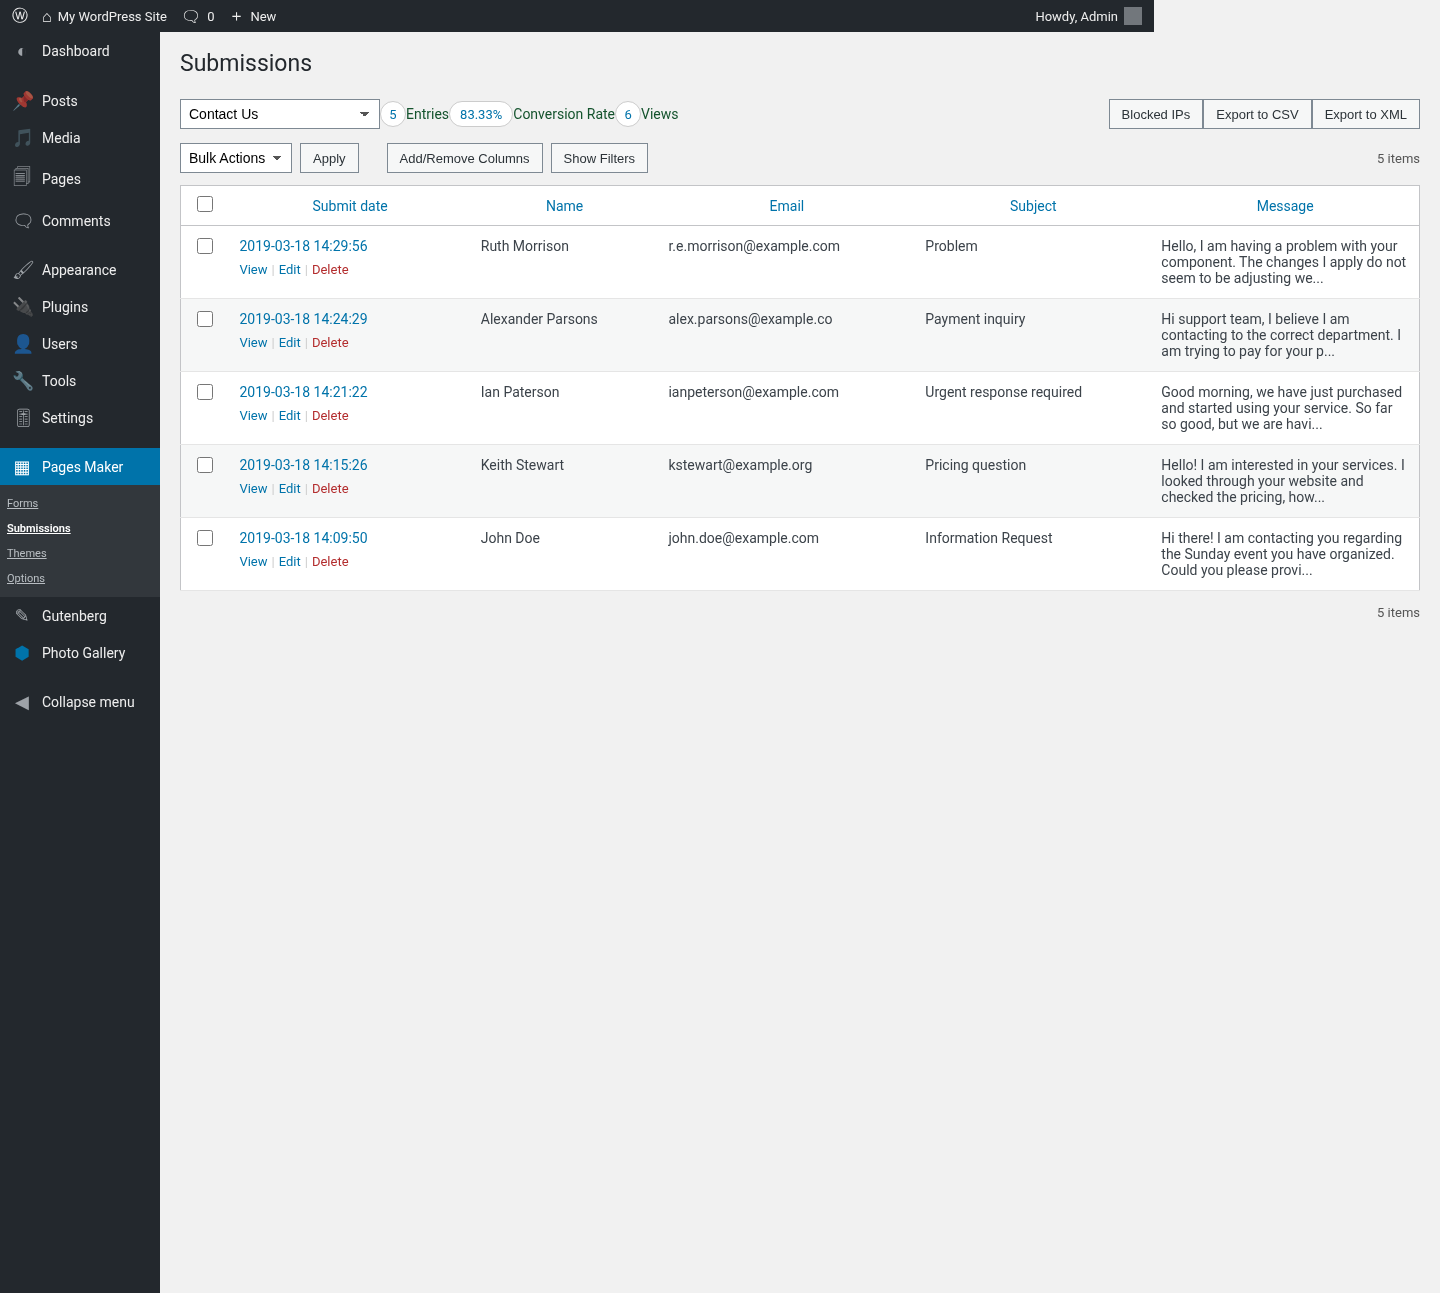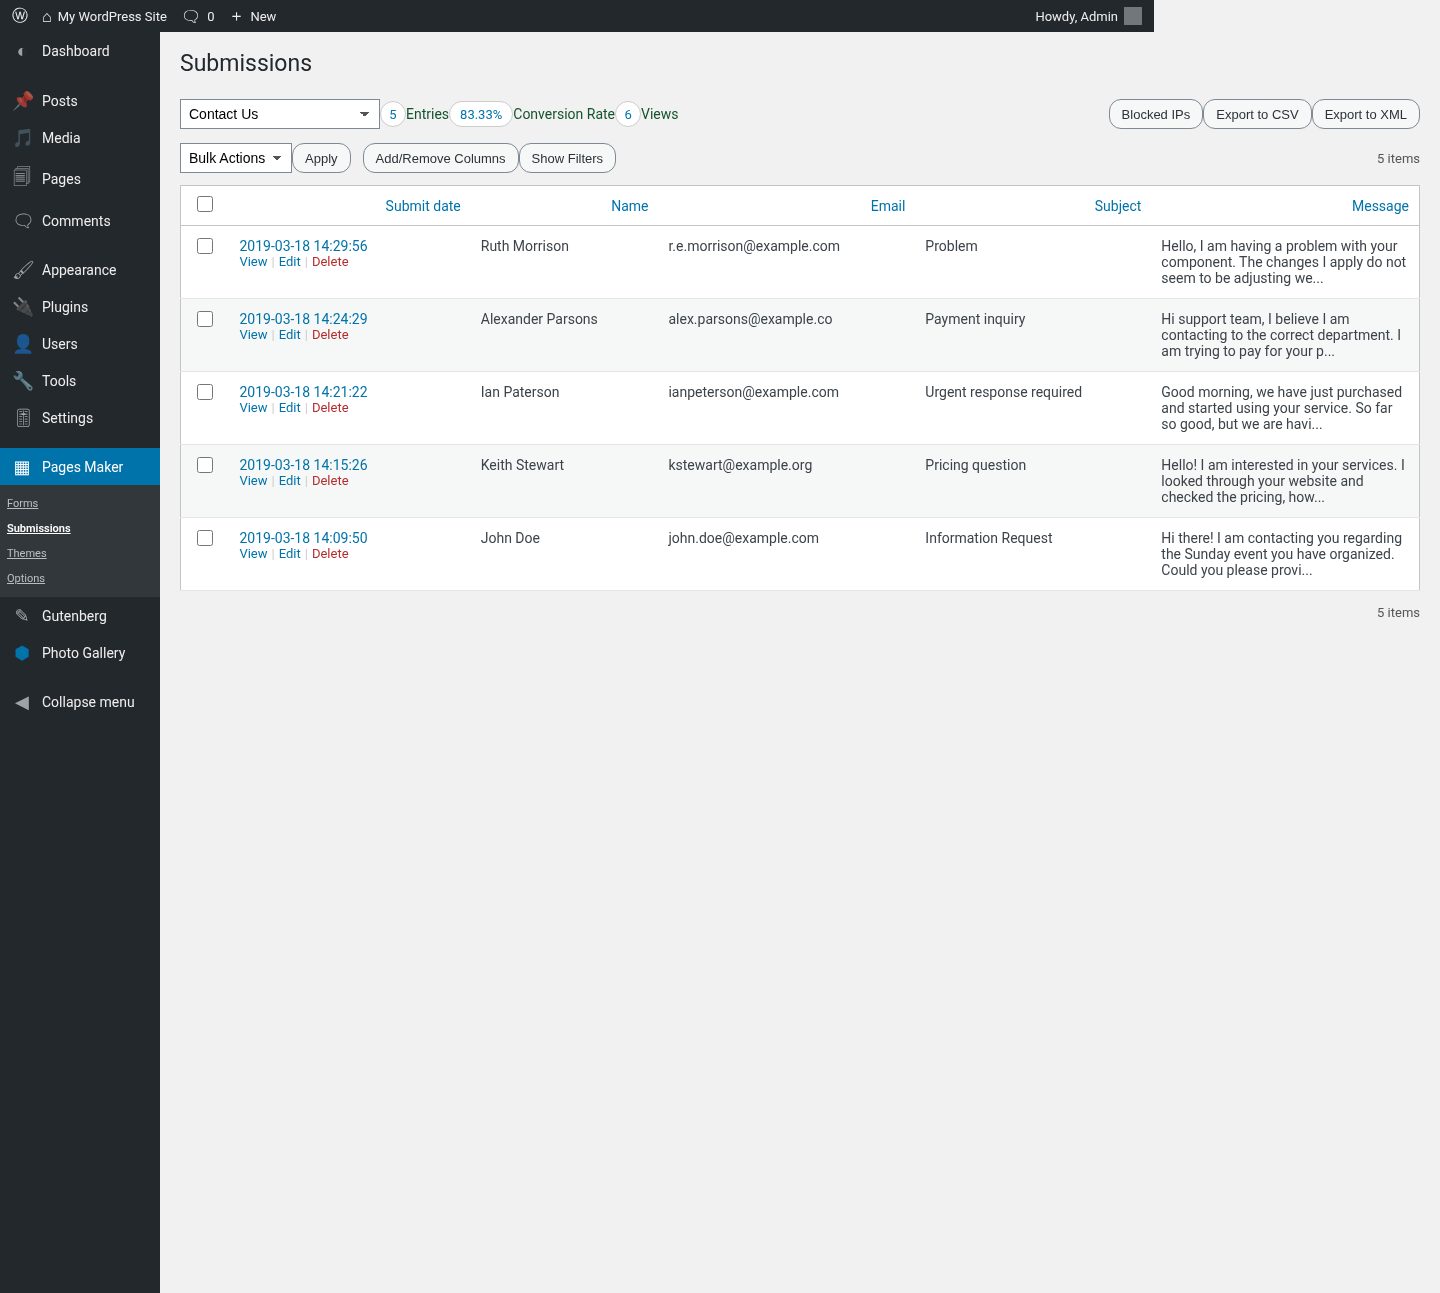--- a/index.html
+++ b/index.html
@@ -28,36 +28,36 @@
     #main { position: absolute; top: 32px; left: 160px; right: 0; bottom: 0; background: #f1f1f1; padding: 14px 20px 40px; overflow: auto; }
     #main h1 { font-size: 23px; font-weight: 400; color: #23282d; margin: 4px 0 22px; }
 
     .top-row { display: flex; justify-content: space-between; align-items: center; gap: 14px; margin-bottom: 14px; }
     .top-row .left-group, .top-row .right-group { display: flex; align-items: center; gap: 0; }
     select.form-select, select.bulk-select { height: 30px; border: 1px solid #7e8993; background: #fff; padding: 0 24px 0 8px; font-size: 14px; appearance: none; background-image: linear-gradient(45deg, transparent 50%, #555 50%), linear-gradient(135deg, #555 50%, transparent 50%); background-position: calc(100% - 14px) 12px, calc(100% - 9px) 12px; background-size: 5px 5px, 5px 5px; background-repeat: no-repeat; }
     select.form-select { min-width: 200px; }
     .stat-circle { width: 26px; height: 26px; border: 1px solid #ccc; border-radius: 50%; background:#fff; display: inline-flex; align-items:center; justify-content:center; font-size: 13px; color: #0073aa; }
     .stat-oval { height: 26px; padding: 0 10px; border: 1px solid #ccc; border-radius: 14px; background:#fff; display: inline-flex; align-items:center; justify-content:center; font-size: 13px; color: #0073aa; }
     .stat-label { color: #14532d; font-size: 14px; cursor: pointer; }
-    .btn { height: 30px; padding: 0 12px; border: 1px solid #7e8993; background: #f6f7f7; color: #2c3338; font-size: 13px; cursor: pointer; border-radius: 12px; }
+    .btn { height: 30px; padding: 0 12px; border: 1px solid #7e8993; background: #f6f7f7; color: #2c3338; font-size: 13px; cursor: pointer; border-radius: 0; }
 
     .second-row { display: flex; justify-content: space-between; align-items: center; margin-bottom: 12px; }
-    .second-row .left-group { display: flex; align-items:center; }
+    .second-row .left-group { display: flex; gap: 8px; align-items:center; }
     .items-count { color: #555; font-size: 13px; }
 
     
     table.wp-list { width: 100%; border-collapse: collapse; background: #fff; border: 1px solid #c3c4c7; }
-    table.wp-list thead th { text-align: right; font-weight: 400; font-size: 14px; color: #0073aa; padding: 10px 10px; border-bottom: 1px solid #c3c4c7; cursor: pointer; }
+    table.wp-list thead th { text-align: center; font-weight: 400; font-size: 14px; color: #0073aa; padding: 10px 10px; border-bottom: 1px solid #c3c4c7; cursor: pointer; }
     table.wp-list thead th.check-col { width: 34px; text-align:center; cursor: default; }
     table.wp-list tbody tr { border-bottom: 1px solid #e5e5e5; }
     table.wp-list tbody tr.alt { background: #f6f7f7; }
     table.wp-list tbody td { padding: 12px 10px; font-size: 14px; color: #3c434a; vertical-align: top; }
     table.wp-list tbody td.check-col { text-align:center; }
     table.wp-list tbody td .primary-link { color: #0073aa; cursor: pointer; }
-    .row-actions { font-size: 13px; }
+    .row-actions { margin-top: 8px; font-size: 13px; }
     .row-actions a.view, .row-actions a.edit { color: #0073aa; cursor: pointer; }
     .row-actions a.del { color: #b32d2e; cursor: pointer; }
     .row-actions .sep { color: #ccc; margin: 0 4px; }
     input[type=checkbox] { width: 16px; height: 16px; cursor: pointer; }
 
     .bottom-count { text-align: right; margin-top: 14px; color: #555; font-size: 13px; }
     .col-date{width:180px;} .col-name{width:140px;} .col-email{width:190px;} .col-subject{width:176px;} .col-msg{width:200px;}
   </style>
 </head>
 <body>

